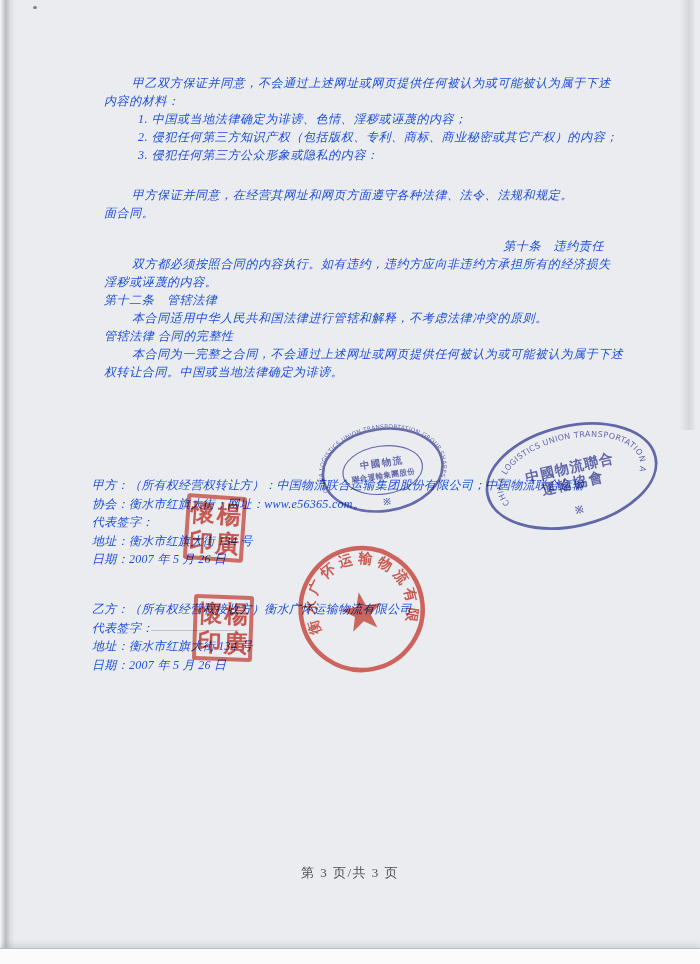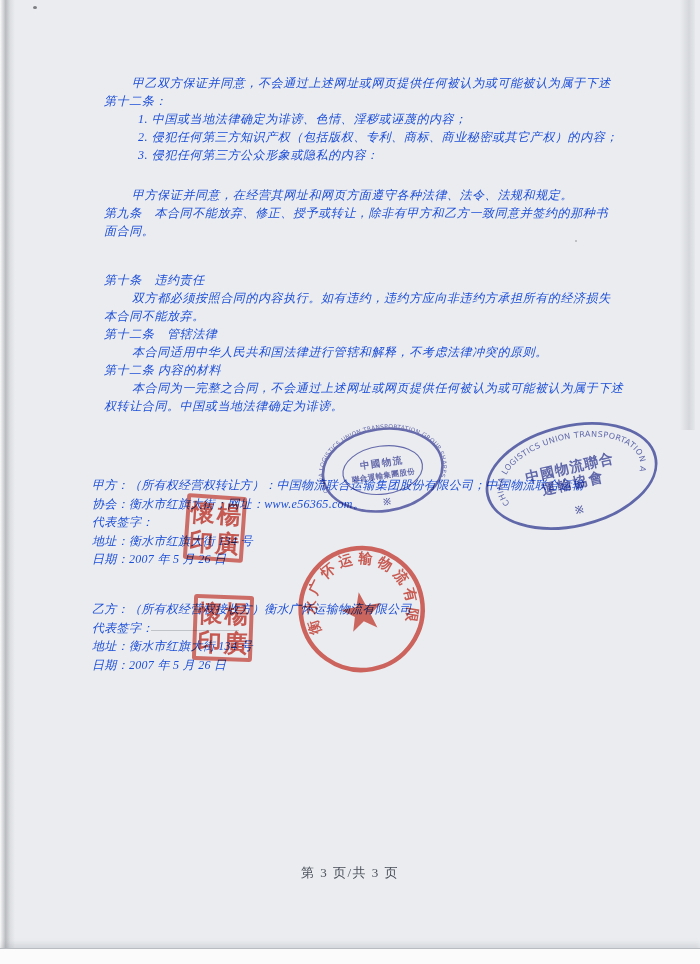--- a/index.html
+++ b/index.html
@@ -19,21 +19,21 @@
     background:linear-gradient(90deg, rgba(220,222,226,0) 0%, rgba(150,154,162,0.26) 60%, rgba(196,199,205,0.12) 100%); }
   .bottom-edge { position:absolute; left:0; right:0; top:948px; height:16px;
     background:#fbfbfc; border-top:1px solid #b9bcc1; box-shadow:0 -4px 5px rgba(150,155,162,0.25); }
   .speck { position:absolute; background:#5a5a5e; border-radius:50%; opacity:.75; }
   
   .ln { line-height:18px; font-size:12px; color:#1d4ed8; letter-spacing:0.6px; white-space:nowrap;font-style:italic; }
   .body-block { position:absolute; left:104px; top:74px; width:500px; }
   .indent { padding-left:28px; }
   .num { padding-left:34px; }
   .mt17 { margin-top:22px; }
-  .mt13 { margin-top:31px; }
+  .mt13 { margin-top:15px;text-align:right; }
   .party { position:absolute; left:92px; width:520px; }
   .party .ln { line-height:18.5px; letter-spacing:0.3px; }
   #party-a { top:476px; }
   #party-b { top:600px; }
   .sig-line { position:absolute; left:59px; top:30px; width:88px; border-bottom:1px solid rgba(95,100,110,0.30); }
   .footer { position:absolute; top:864px; left:0; width:700px; text-align:center;
     font-size:13px; color:#4a4f5a; letter-spacing:1.5px; }
   
   .stamp { position:absolute; mix-blend-mode:multiply; }
   .seal-square {
@@ -56,33 +56,32 @@
 <div class="page">
 
   <div class="left-edge"></div>
   <div class="right-edge"></div>
   <div class="bottom-edge"></div>
   <div class="speck" style="left:33px;top:6px;width:4px;height:3px;"></div>
   <div class="speck" style="left:575px;top:240px;width:2px;height:2px;opacity:.4;"></div>
 
   <div class="body-block">
     <div class="ln indent">甲乙双方保证并同意，不会通过上述网址或网页提供任何被认为或可能被认为属于下述</div>
-    <div class="ln">第十二条：</div>
+    <div class="ln">内容的材料：</div>
     <div class="ln num">1. 中国或当地法律确定为诽谤、色情、淫秽或诬蔑的内容；</div>
     <div class="ln num">2. 侵犯任何第三方知识产权（包括版权、专利、商标、商业秘密或其它产权）的内容；</div>
     <div class="ln num">3. 侵犯任何第三方公众形象或隐私的内容：</div>
     <div class="ln indent mt17">甲方保证并同意，在经营其网址和网页方面遵守各种法律、法令、法规和规定。</div>
-    <div class="ln">第九条　本合同不能放弃、修正、授予或转让，除非有甲方和乙方一致同意并签约的那种书</div>
     <div class="ln">面合同。</div>
     <div class="ln mt13">第十条　违约责任</div>
     <div class="ln indent">双方都必须按照合同的内容执行。如有违约，违约方应向非违约方承担所有的经济损失</div>
-    <div class="ln">本合同不能放弃。</div>
+    <div class="ln">淫秽或诬蔑的内容。</div>
     <div class="ln">第十二条　管辖法律</div>
     <div class="ln indent">本合同适用中华人民共和国法律进行管辖和解释，不考虑法律冲突的原则。</div>
-    <div class="ln">第十二条 内容的材料</div>
+    <div class="ln">管辖法律 合同的完整性</div>
     <div class="ln indent">本合同为一完整之合同，不会通过上述网址或网页提供任何被认为或可能被认为属于下述</div>
     <div class="ln">权转让合同。中国或当地法律确定为诽谤。</div>
   </div>
 
   <div class="party" id="party-a">
     <div class="ln">甲方：（所有权经营权转让方）：中国物流联合运输集团股份有限公司；中国物流联合运输</div>
     <div class="ln">协会：衡水市红旗大街；网址：www.e56365.com。</div>
     <div class="ln">代表签字：</div>
     <div class="ln">地址：衡水市红旗大街 134 号</div>
     <div class="ln">日期：2007 年 5 月 26 日</div>

